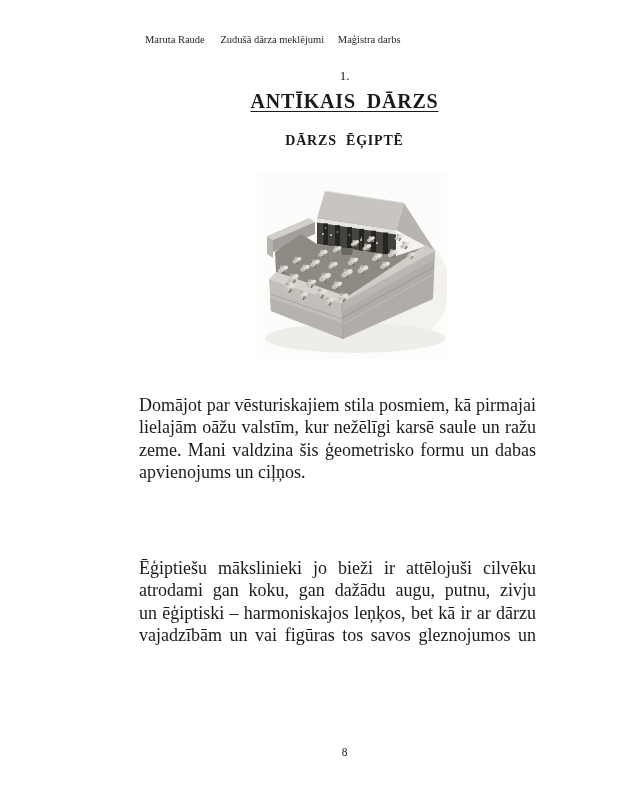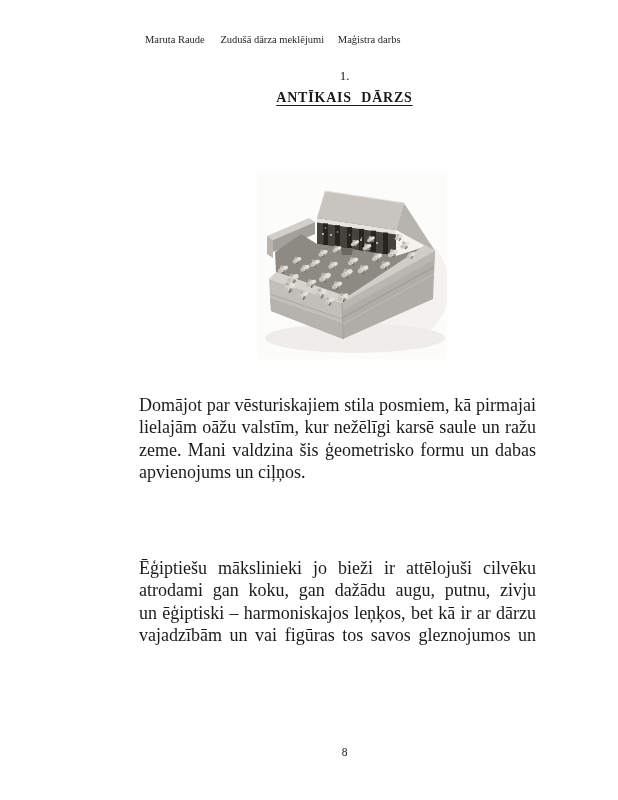--- a/index.html
+++ b/index.html
@@ -16,21 +16,21 @@
     position:absolute;left:145px;top:33px;
     font-size:10.5px;line-height:13px;white-space:nowrap;color:#1f1f1f;
   }
   #running-header .hdr-item{display:inline-block;}
   #running-header .gap1{margin-right:13px;}
   #running-header .gap2{margin-right:11px;}
   
   .center-block{position:absolute;left:146px;width:397px;text-align:center;}
   #chapter-number{top:68px;font-size:13px;}
   #chapter-title{
-    top:90px;font-size:14px;font-weight:bold;
+    top:90px;font-size:20px;font-weight:bold;
     letter-spacing:0.8px;word-spacing:5px;
   }
   #chapter-title .underlined{
     text-decoration:underline;
     text-underline-offset:3px;
     text-decoration-thickness:1.2px;
   }
   #section-title{
     top:133px;font-size:14px;font-weight:bold;
     letter-spacing:0.8px;word-spacing:5px;
@@ -63,20 +63,21 @@
   <div id="running-header">
     <span class="hdr-item gap1">Maruta Raude</span>
     <span class="hdr-item gap2">Zudušā dārza meklējumi</span>
     <span class="hdr-item">Maģistra darbs</span>
   </div>
 
   <div id="chapter-number" class="center-block">1.</div>
   <div id="chapter-title" class="center-block">
     <span class="underlined">ANTĪKAIS DĀRZS</span>
   </div>
+  <div id="section-title" class="center-block">DĀRZS ĒĢIPTĒ</div>
 
   <div id="figure">
     <svg width="190" height="187" viewBox="0 0 190 187" xmlns="http://www.w3.org/2000/svg" xmlns:xlink="http://www.w3.org/1999/xlink" role="img">
       <defs>
         <g id="shr">
           <circle cx="0" cy="0" r="3.2" fill="#dad7d0"></circle>
           <circle cx="-3" cy="2" r="2.2" fill="#c6c3bc"></circle>
           <circle cx="3" cy="-1.5" r="2.1" fill="#e4e1da"></circle>
           <circle cx="1.5" cy="2.5" r="1.4" fill="#918e85"></circle>
           <circle cx="-1.5" cy="-2.5" r="1.5" fill="#b3b0a9"></circle>

